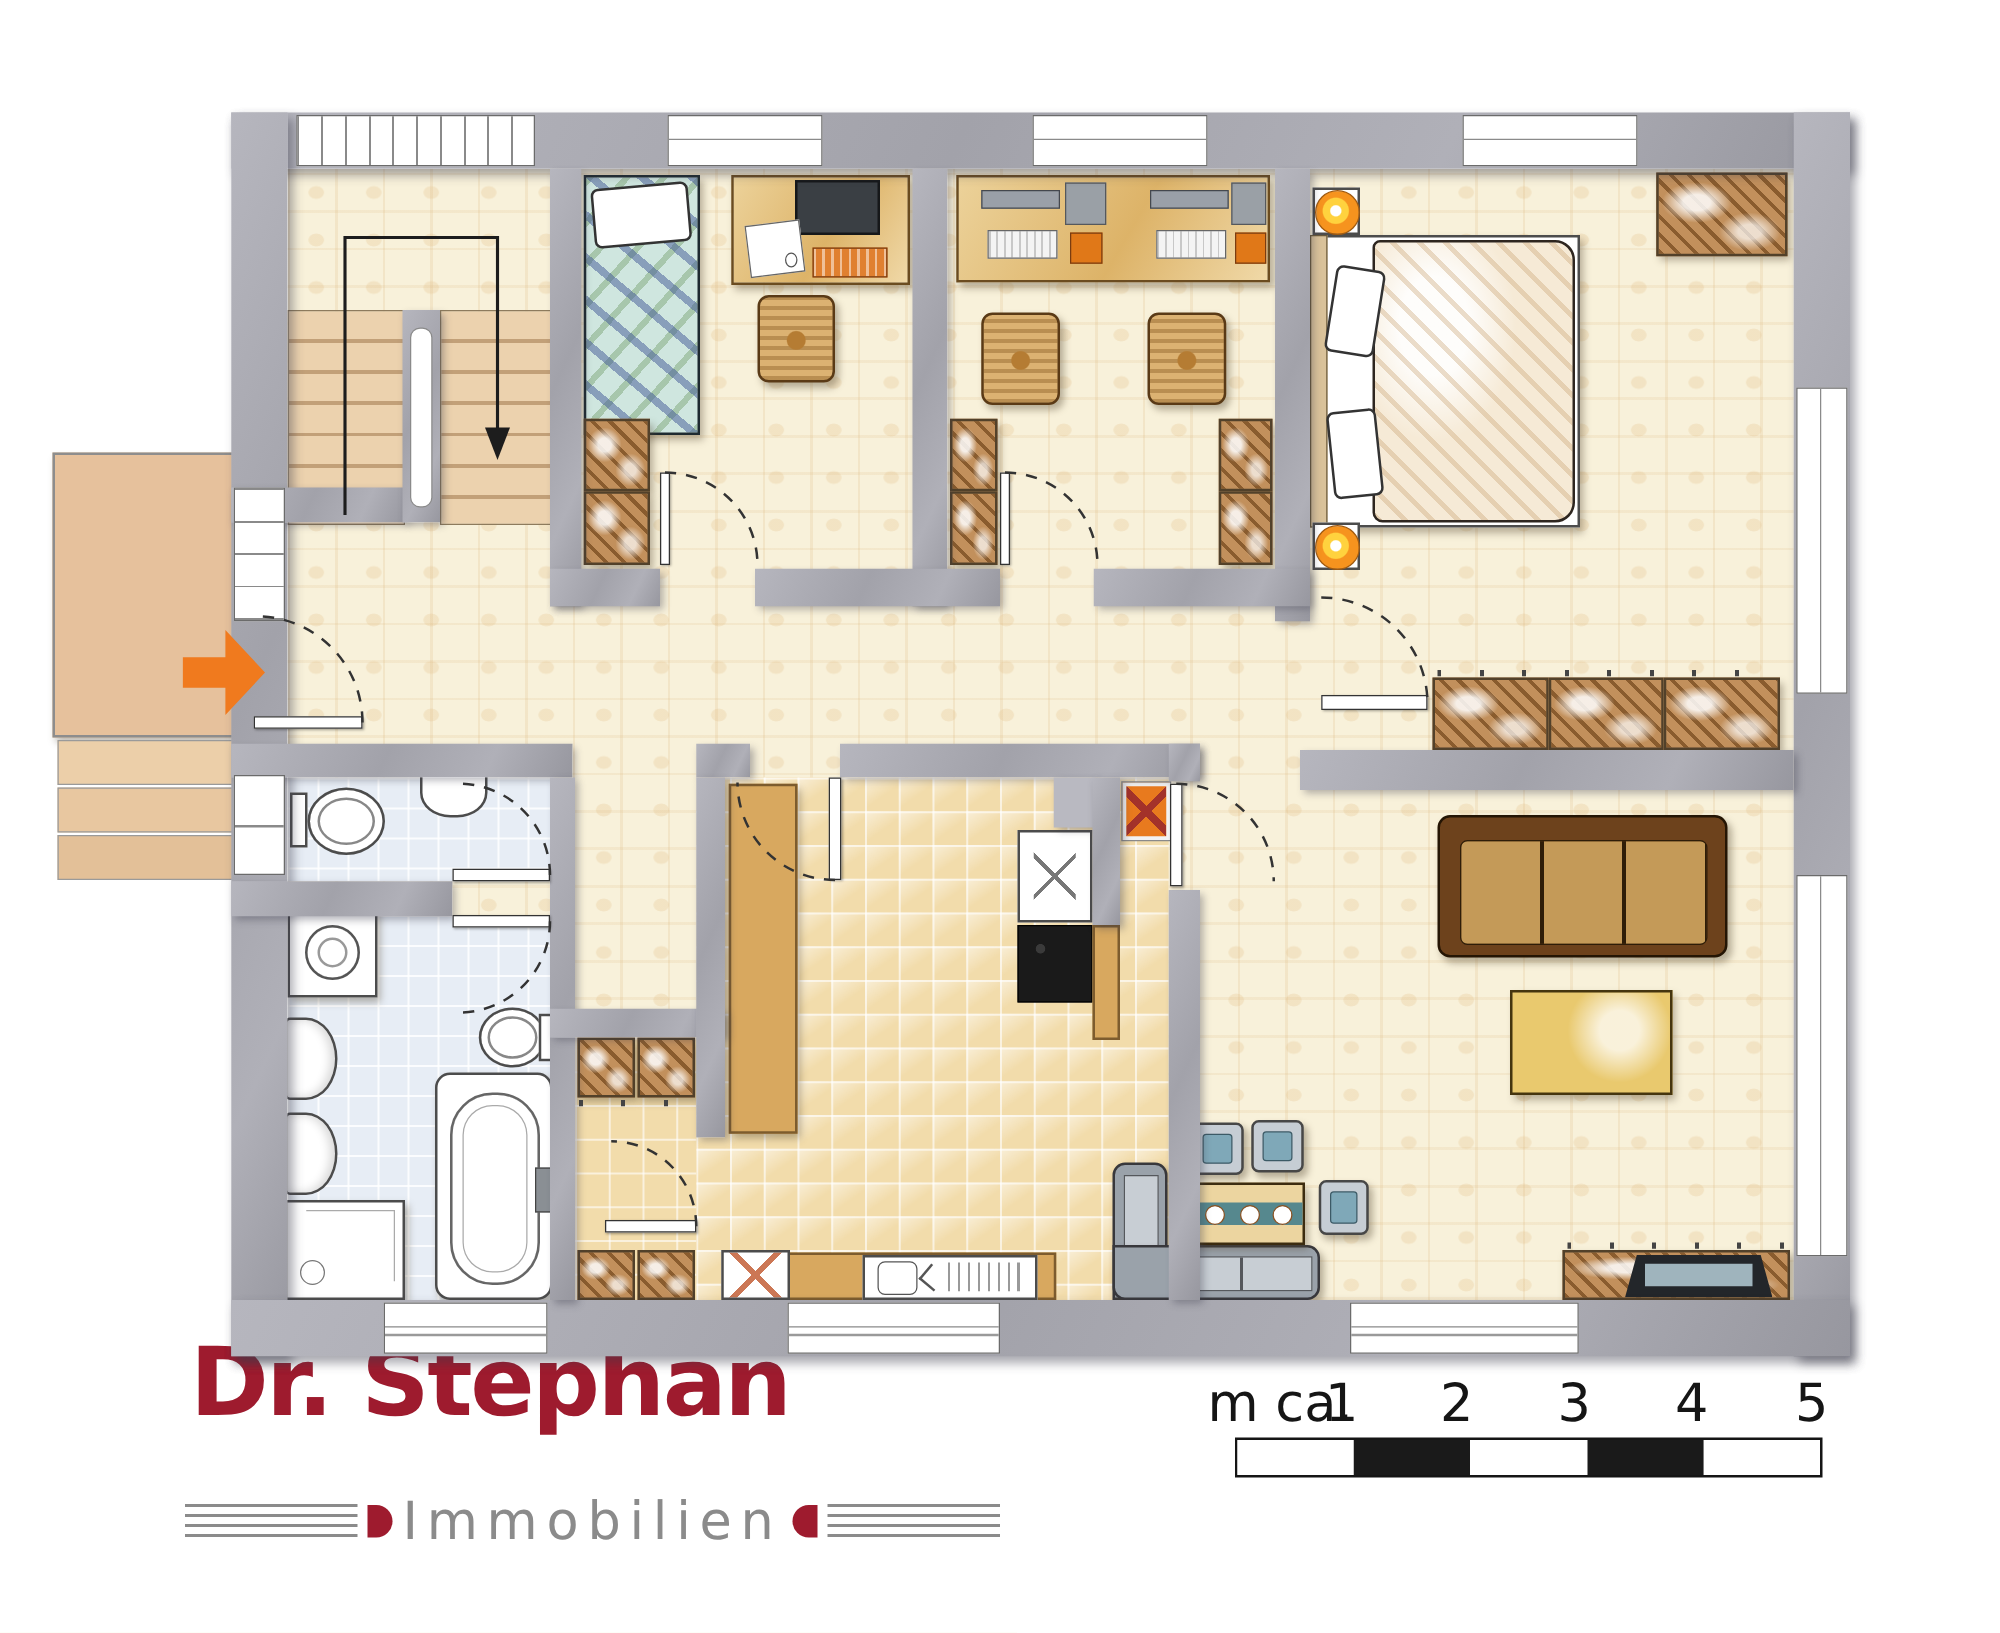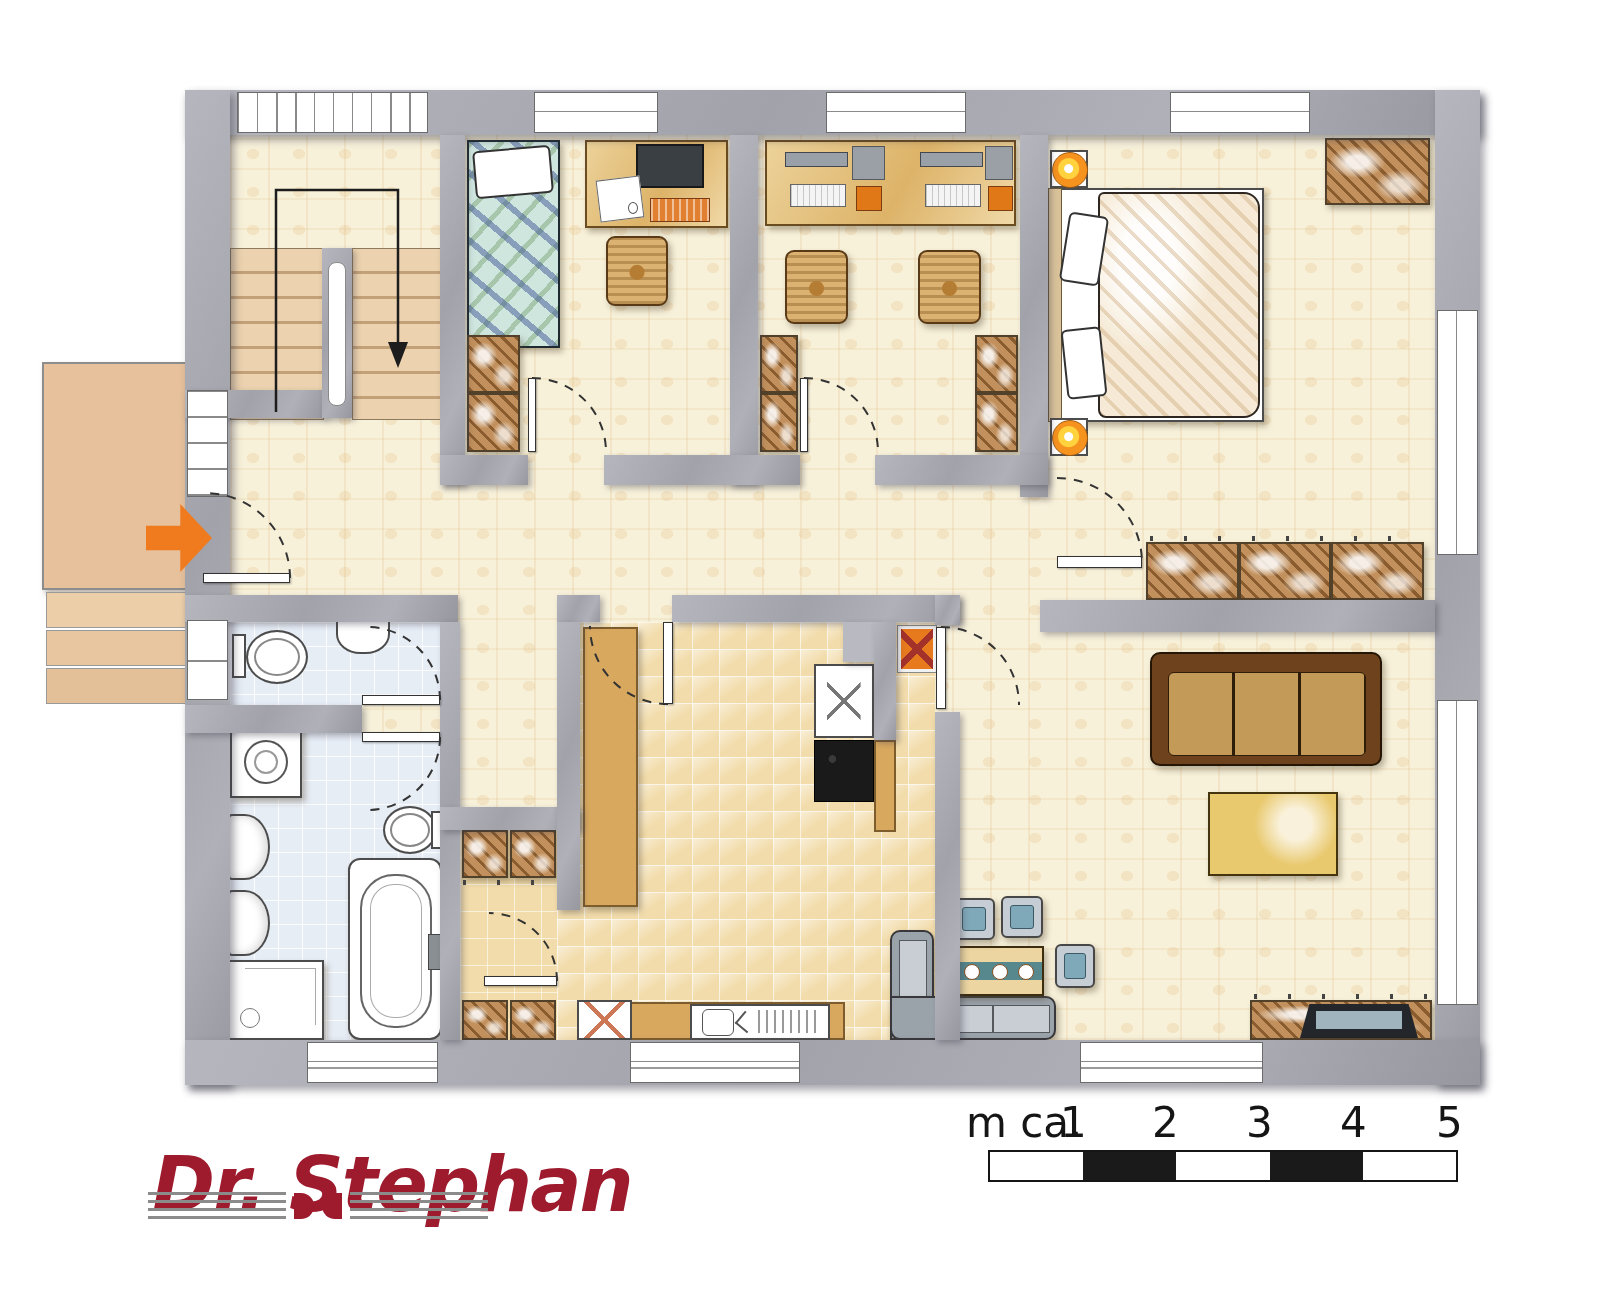--- a/index.html
+++ b/index.html
@@ -295,24 +295,25 @@
     <path class="arc" d="M 1057 478 A 85 85 0 0 1 1142 563"></path>
     <path class="arc" d="M 440 700 A 73 73 0 0 0 367 627"></path>
     <path class="arc" d="M 440 737 A 73 73 0 0 1 367 810"></path>
     <path class="arc" d="M 668 704 A 78 78 0 0 1 590 626"></path>
     <path class="arc" d="M 941 627 A 78 78 0 0 1 1019 705"></path>
     <path class="arc" d="M 557 981 A 68 68 0 0 0 489 913"></path>
     <path class="stairpath" d="M 276 412 L 276 190 L 398 190 L 398 344"></path>
     <polygon points="388,342 408,342 398,368" fill="#1d1d1d"></polygon>
   </svg>
 
-  <div class="logo-title" style="left:152px;top:1140px;font-style:italic;">Dr. Stephan</div>
+  <div class="logo-title" style="left:152px;top:1061px;">Dr. Stephan</div>
   <div class="logo-sub" style="left:148px;top:1192px;">
     <div class="logo-lines" style="width:138px;"></div>
     <div class="logo-cap" style="border-radius:0 14px 14px 0;"></div>
+    <div class="logo-sub-text">Immobilien</div>
     <div class="logo-cap" style="border-radius:14px 0 0 14px;"></div>
     <div class="logo-lines" style="width:138px;"></div>
   </div>
 
   <div class="sb-label" style="left:966px;top:1098px;">m ca.</div>
   <div class="sb-label" style="left:1060px;top:1098px;">1</div>
   <div class="sb-label" style="left:1152px;top:1098px;">2</div>
   <div class="sb-label" style="left:1246px;top:1098px;">3</div>
   <div class="sb-label" style="left:1340px;top:1098px;">4</div>
   <div class="sb-label" style="left:1436px;top:1098px;">5</div>

